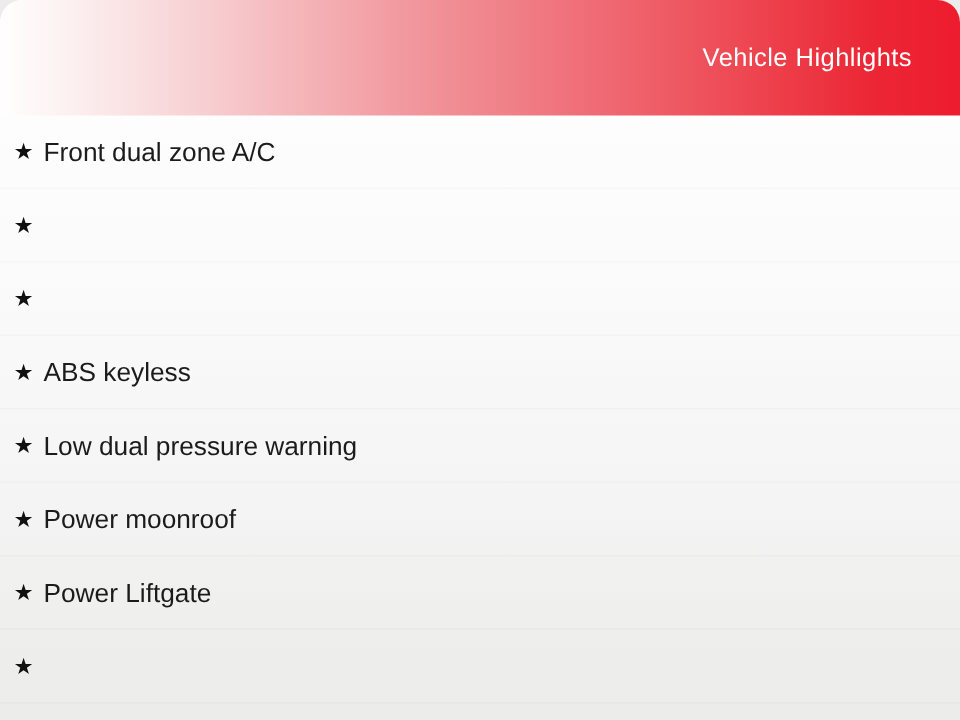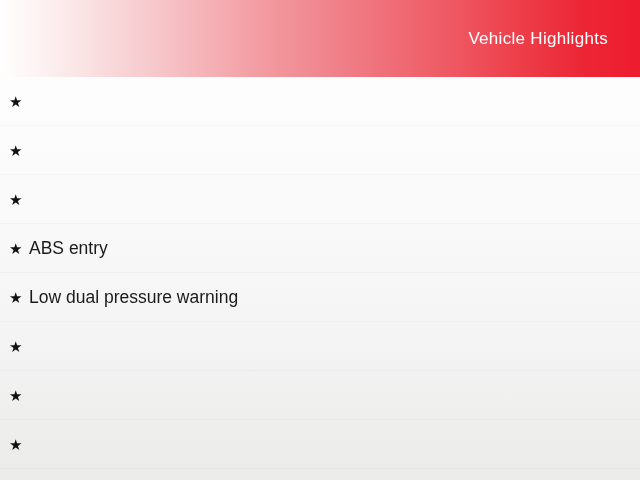--- a/index.html
+++ b/index.html
@@ -14,20 +14,21 @@
     font-family: "Liberation Sans", sans-serif;
     background: #ececec;
   }
 
   #page {
     position: relative;
     width: 640px;
     height: 480px;
     background: linear-gradient(to bottom, #ffffff 0%, #fdfdfd 18%, #fafafa 42%, #f4f4f4 70%, #ededec 92%, #ececeb 100%);
     overflow: hidden;
+    border-radius: 15px;
   }
 
   
   #banner {
     position: absolute;
     left: 0;
     top: 0;
     width: 640px;
     height: 77px;
     background: linear-gradient(to right,
@@ -111,46 +112,49 @@
 <div id="page">
 
   <div id="banner">
     <div id="banner-title">Vehicle Highlights</div>
   </div>
 
   <ul id="highlights">
 
     <li class="highlight-row">
       <span class="bullet-star">★</span>
+      <span class="highlight-label">Front dual zone A/C</span>
     </li>
 
     <li class="highlight-row">
       <span class="bullet-star">★</span>
     </li>
 
     <li class="highlight-row">
       <span class="bullet-star">★</span>
     </li>
 
     <li class="highlight-row">
       <span class="bullet-star">★</span>
-      <span class="highlight-label">ABS entry</span>
+      <span class="highlight-label">ABS keyless</span>
     </li>
 
     <li class="highlight-row">
       <span class="bullet-star">★</span>
       <span class="highlight-label">Low dual pressure warning</span>
     </li>
 
     <li class="highlight-row">
       <span class="bullet-star">★</span>
+      <span class="highlight-label">Power moonroof</span>
     </li>
 
     <li class="highlight-row">
       <span class="bullet-star">★</span>
+      <span class="highlight-label">Power Liftgate</span>
     </li>
 
     <li class="highlight-row">
       <span class="bullet-star">★</span>
     </li>
 
   </ul>
 
 </div>
 

